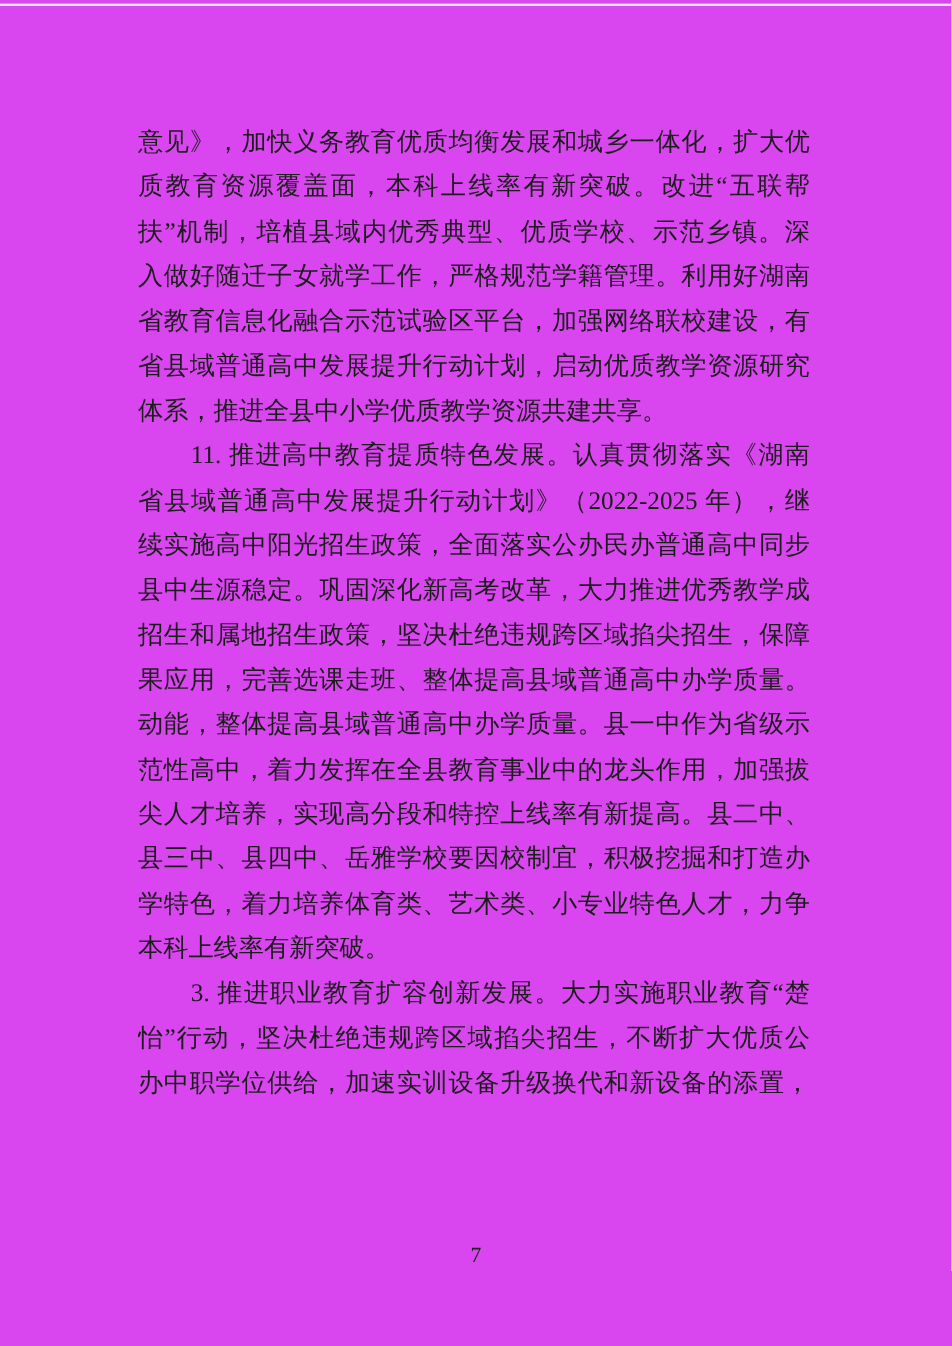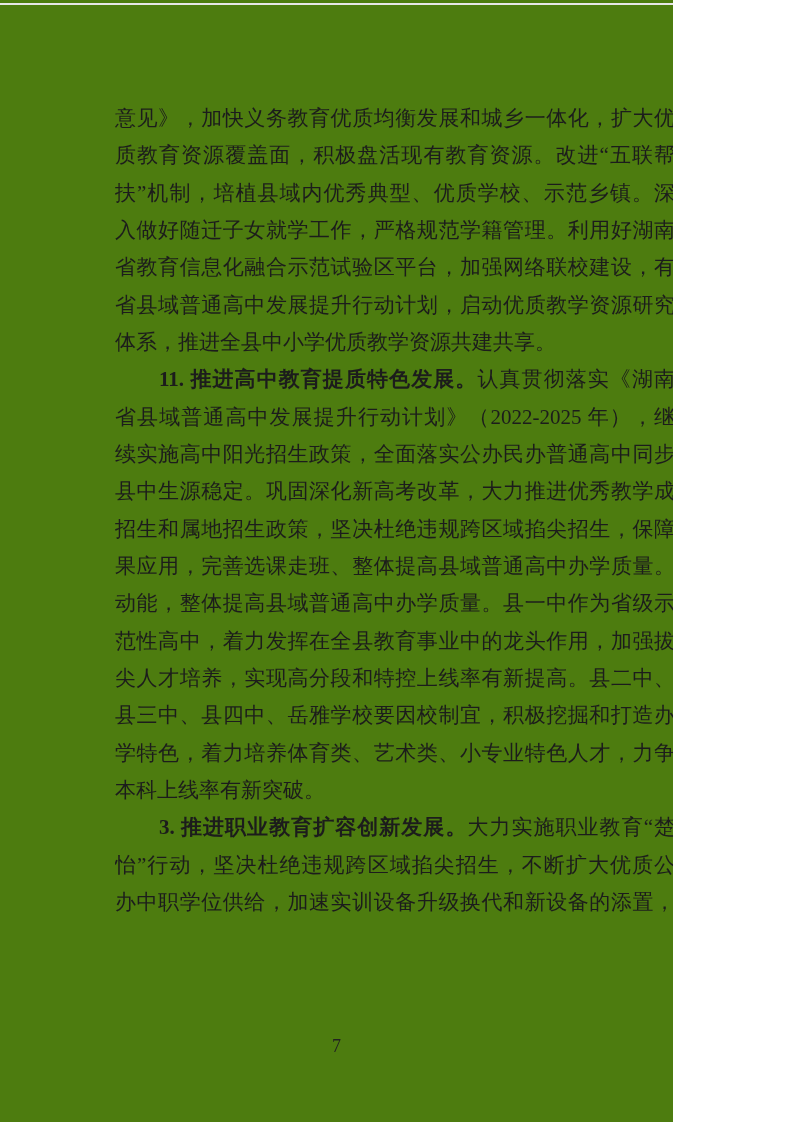--- a/index.html
+++ b/index.html
@@ -2,23 +2,23 @@
 <html><head>
 <meta charset="utf-8">
 <style>
   html, body {
     margin: 0;
     padding: 0;
     background: #ffffff;
   }
   .page {
     position: relative;
-    width: 673px;
+    width: 793px;
     height: 1122px;
-    background: #4d7c0f;
+    background: #d946ef;
     overflow: hidden;
     font-family: "Liberation Serif", "DejaVu Serif", serif;
     color: #1c1c1c;
   }
   .top-edge {
     position: absolute;
     top: 3px;
     left: 0;
     width: 100%;
     height: 2px;
@@ -41,41 +41,41 @@
     text-justify: inter-character;
   }
   .line.end {
     text-align-last: left;
   }
   .line.indent {
     text-indent: 44px;
   }
   .seg { }
   .seg.bold {
-    font-weight: bold;
+    font-weight: normal;
   }
   .page-number {
     position: absolute;
     top: 1036px;
     left: 0;
     width: 100%;
     text-align: center;
     font-size: 18px;
     color: #222222;
   }
 </style>
 </head>
 <body>
 
 <div class="page">
   <div class="top-edge"></div>
   <div class="text-block">
       <div class="paragraph">
         <div class="line"><span class="seg">意见》，加快义务教育优质均衡发展和城乡一体化，扩大优</span></div>
-        <div class="line"><span class="seg">质教育资源覆盖面，积极盘活现有教育资源。改进“五联帮</span></div>
+        <div class="line"><span class="seg">质教育资源覆盖面，本科上线率有新突破。改进“五联帮</span></div>
         <div class="line"><span class="seg">扶”机制，培植县域内优秀典型、优质学校、示范乡镇。深</span></div>
         <div class="line"><span class="seg">入做好随迁子女就学工作，严格规范学籍管理。利用好湖南</span></div>
         <div class="line"><span class="seg">省教育信息化融合示范试验区平台，加强网络联校建设，有</span></div>
         <div class="line"><span class="seg">省县域普通高中发展提升行动计划，启动优质教学资源研究</span></div>
         <div class="line end"><span class="seg">体系，推进全县中小学优质教学资源共建共享。</span></div>
       </div>
       <div class="paragraph">
         <div class="line indent"><span class="seg bold">11. 推进高中教育提质特色发展。</span><span class="seg">认真贯彻落实《湖南</span></div>
         <div class="line"><span class="seg">省县域普通高中发展提升行动计划》（2022-2025 年），继</span></div>
         <div class="line"><span class="seg">续实施高中阳光招生政策，全面落实公办民办普通高中同步</span></div>

